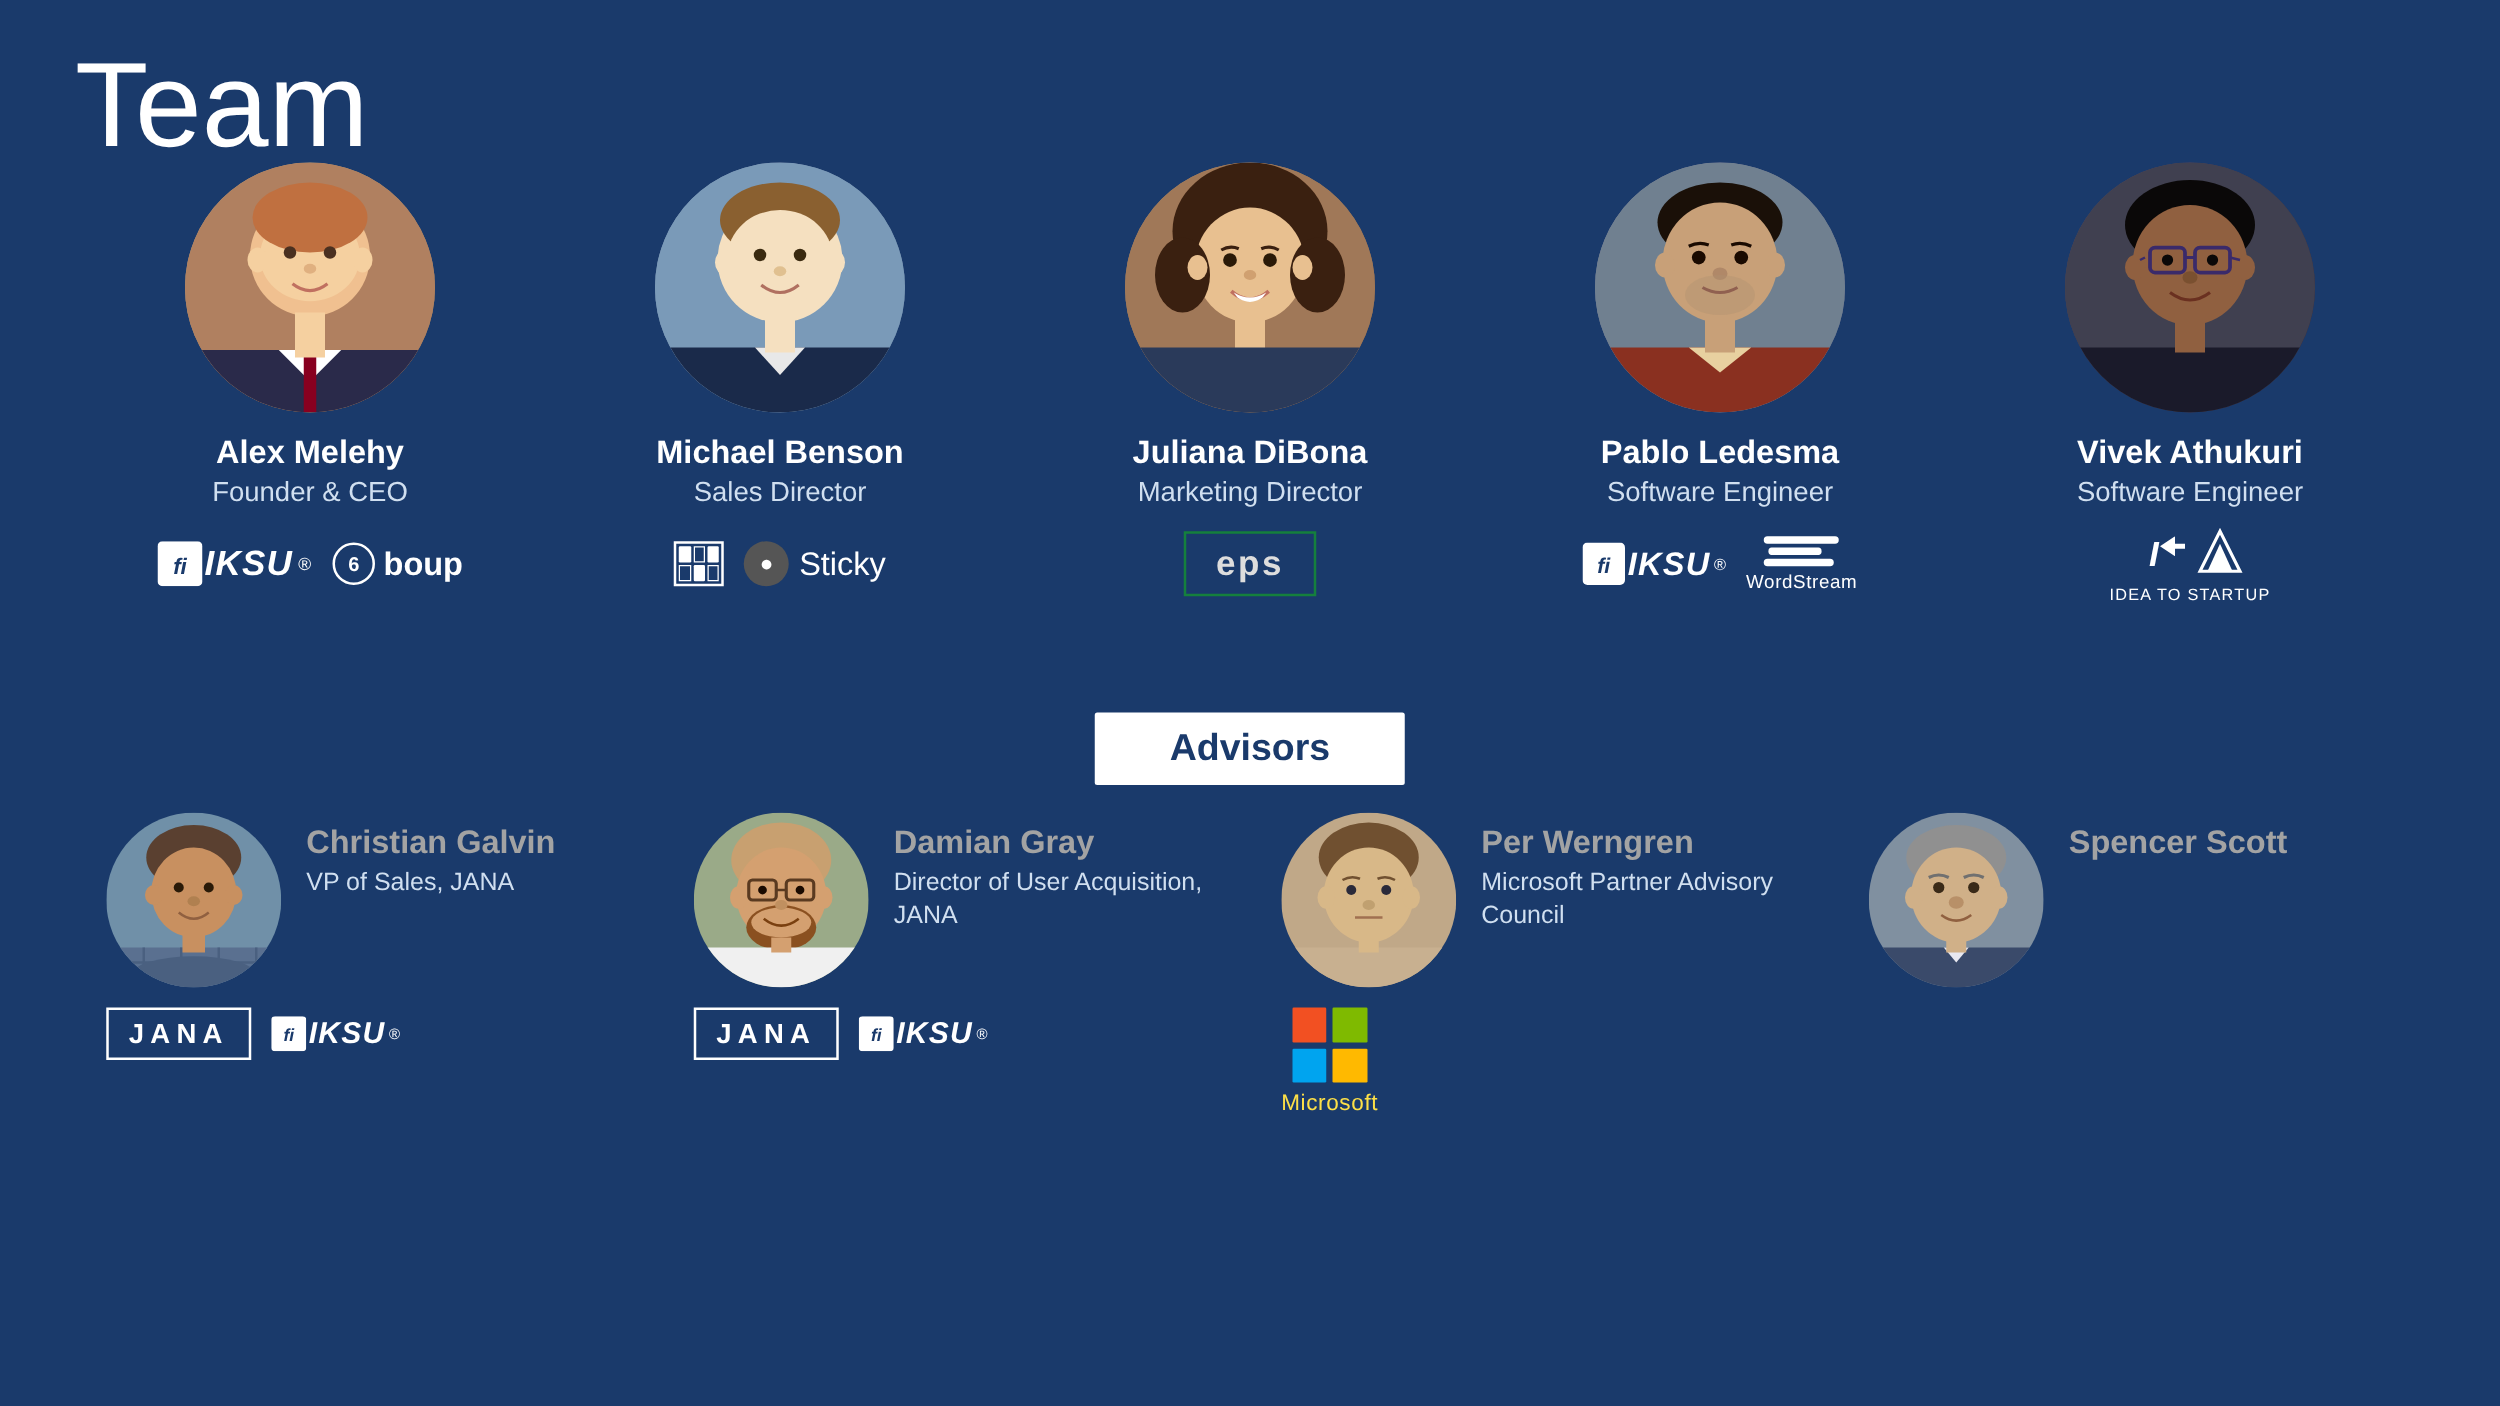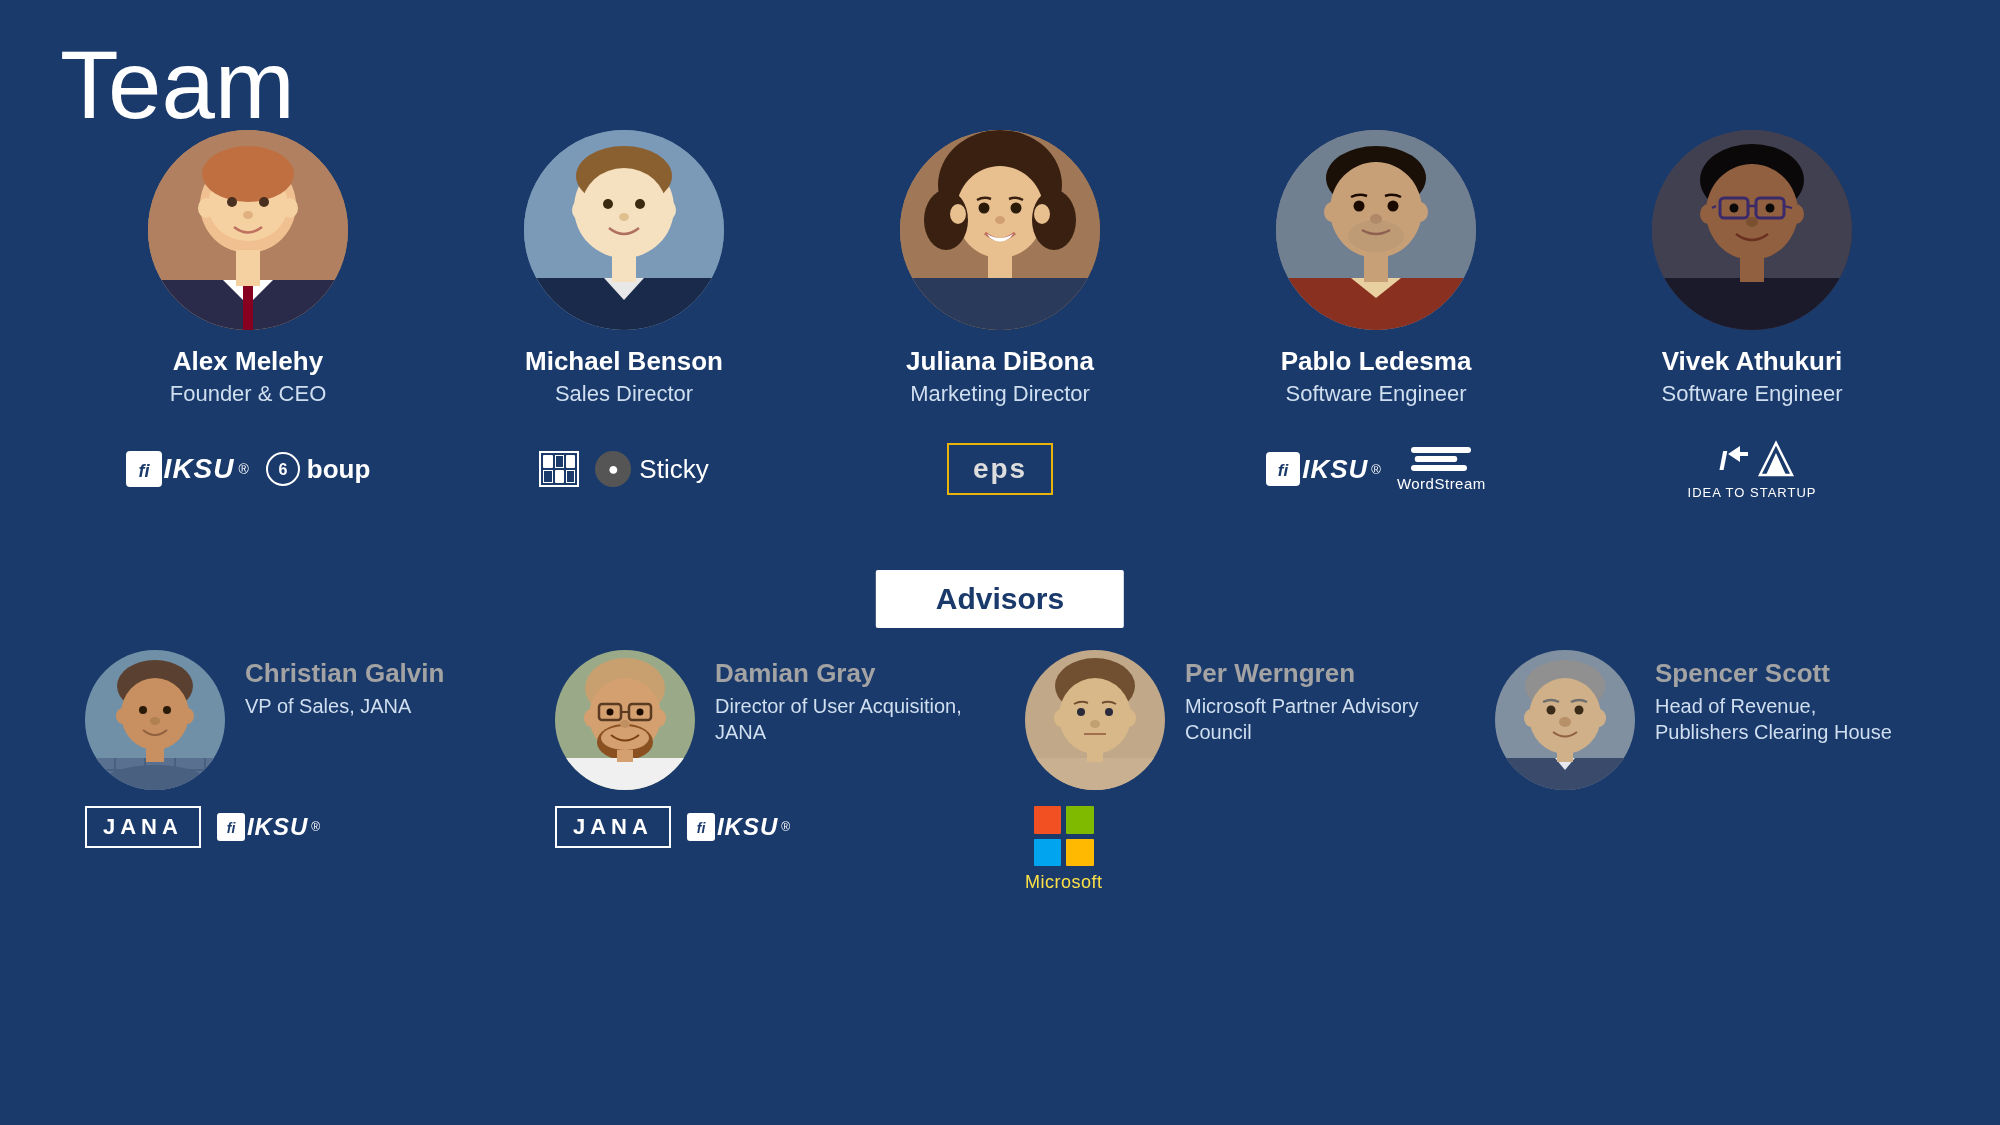--- a/index.html
+++ b/index.html
@@ -65,21 +65,21 @@
       color: white;
       text-align: right;
       margin-bottom: 4px;
     }
 
     .member-title {
       font-size: 22px;
       font-weight: normal;
       color: #d0dff0;
       text-align: center;
-      margin-bottom: 32px;
+      margin-bottom: 14px;
     }
 
     .logo-area {
       display: flex;
       align-items: center;
       gap: 16px;
       flex-wrap: wrap;
       justify-content: center;
       min-height: 60px;
     }
@@ -285,21 +285,21 @@
 
         <rect x="88" y="125" width="24" height="28" fill="#e8c090"></rect>
 
         <rect x="0" y="148" width="200" height="52" fill="#2a3a5a"></rect>
       </svg>
     </div>
     <div class="member-name">Juliana DiBona</div>
     <div class="member-title">Marketing Director</div>
     <div class="logo-area">
 
-      <div style="border:2px solid #eab308;padding:8px 24px;text-align:right;">
+      <div style="border:2px solid #15803d;padding:8px 24px;text-align:right;">
         <span style="font-size:28px;font-weight:bold;color:#ddd;letter-spacing:2px;">eps</span>
       </div>
     </div>
   </div>
 
   <div class="team-member">
     <div class="avatar-circle avatar-pablo">
       <svg width="200" height="200" viewBox="0 0 200 200">
         <rect width="200" height="200" fill="#708090"></rect>
 
@@ -594,18 +594,17 @@
           <path d="M58 82 Q70 91 82 82" stroke="#906040" stroke-width="2" fill="none"></path>
 
           <rect x="0" y="108" width="140" height="32" fill="#3a4a6a"></rect>
           <path d="M60 108 L70 120 L80 108" fill="#e8e8f0"></path>
 
           <rect x="62" y="98" width="16" height="14" fill="#d0b088"></rect>
         </svg>
       </div>
       <div class="advisor-info">
         <div class="advisor-name">Spencer Scott</div>
-        <div class="advisor-title">Head of Revenue, Publishers Clearing House</div>
       </div>
     </div>
   </div>
 
 </div>
 
 </body></html>

